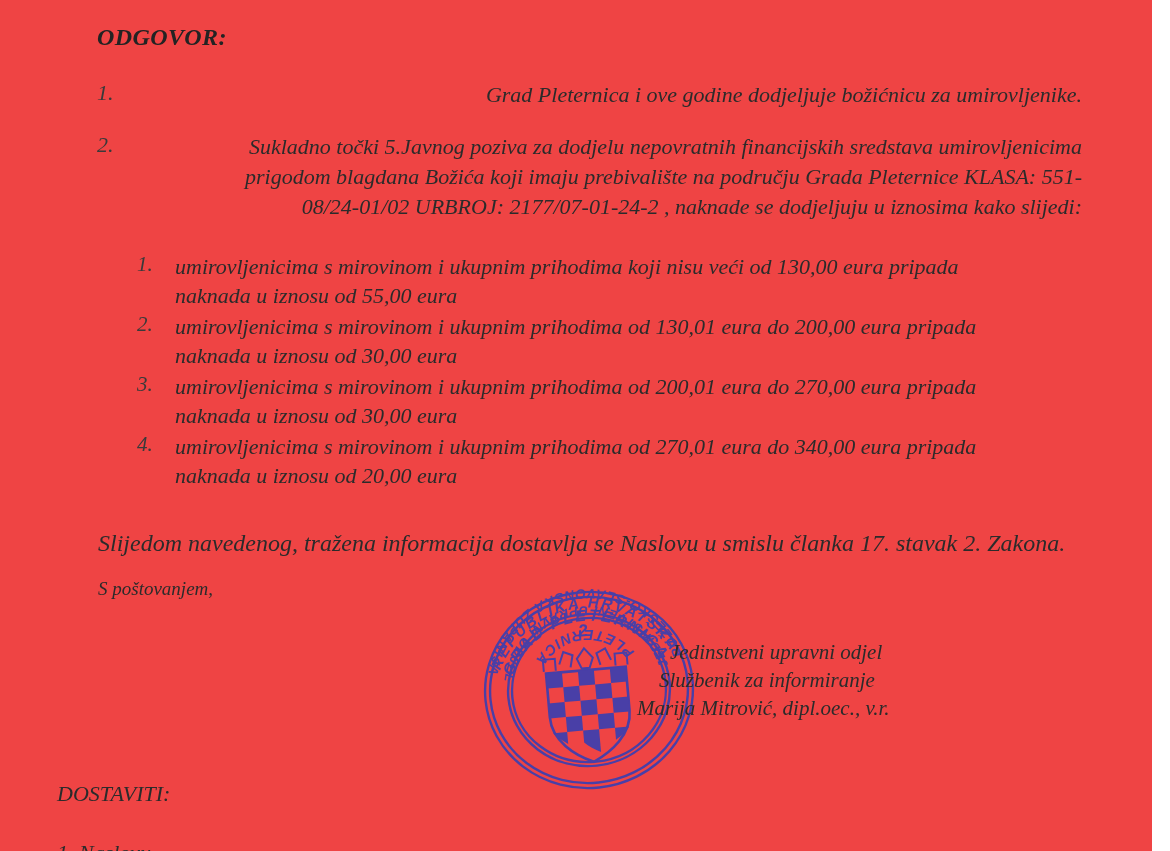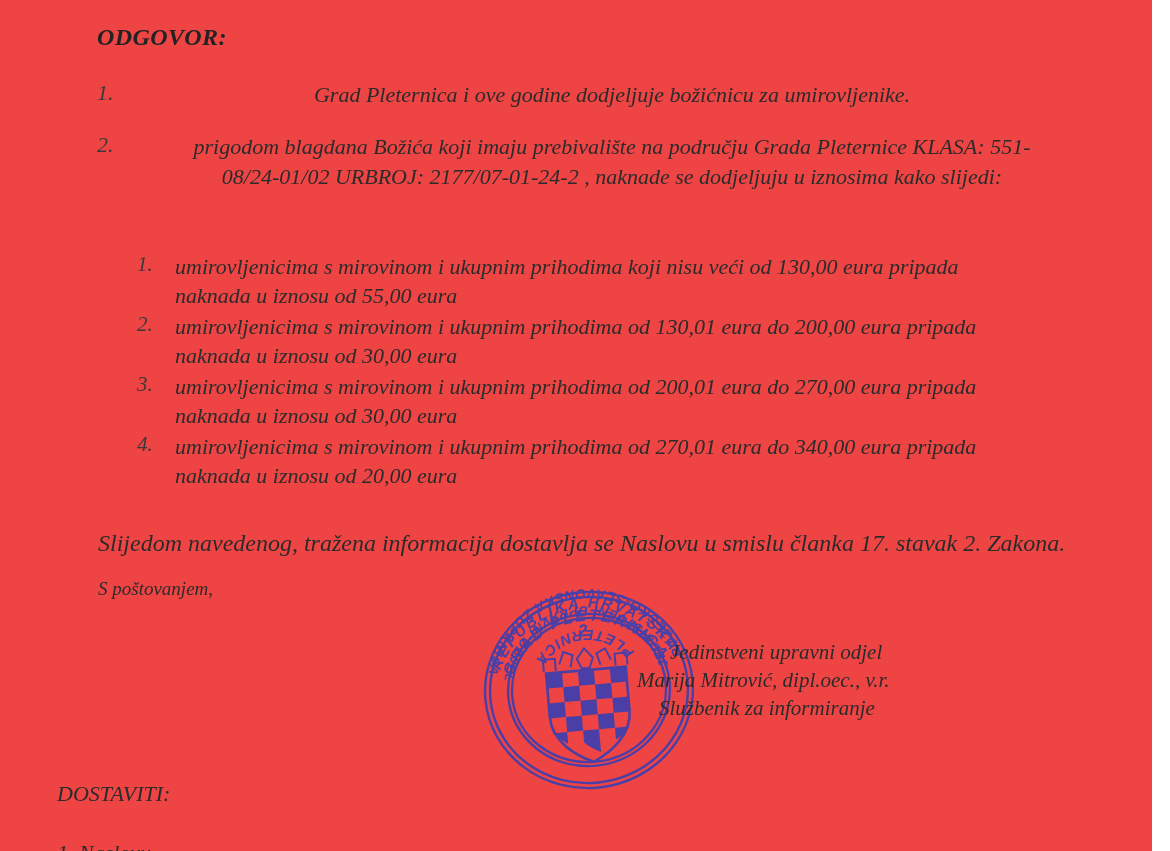--- a/index.html
+++ b/index.html
@@ -51,21 +51,21 @@
     top: 0;
     width: 32px;
     text-align: left;
     font-size: 22px;
     color: #3a3a3a;
   }
   .top-item .body {
     font-size: 22px;
     line-height: 30px;
     color: #2b2b2b;
-    text-align: center;
+    text-align: right;
   }
   .top-item .body .ln {
     display: block;
     white-space: nowrap;
   }
 
   
   .sublist {
     position: absolute;
     left: 137px;
@@ -161,20 +161,21 @@
     <div class="top-item">
       <span class="marker">1.</span>
       <span class="body">
         <span class="ln">Grad Pleternica i ove godine dodjeljuje božićnicu za umirovljenike.</span>
       </span>
     </div>
 
     <div class="top-item">
       <span class="marker">2.</span>
       <span class="body">
+        <span class="ln">Sukladno točki 5.Javnog poziva za dodjelu nepovratnih financijskih  sredstava umirovljenicima</span>
         <span class="ln">prigodom blagdana Božića koji imaju prebivalište na području Grada Pleternice KLASA: 551-</span>
         <span class="ln">08/24-01/02 URBROJ: 2177/07-01-24-2 , naknade se dodjeljuju u iznosima kako slijedi:</span>
       </span>
     </div>
 
   </div>
 
   <div class="sublist">
 
     <div class="sub-item">
@@ -277,22 +278,22 @@
           <path d="M -38,24 L -24,24 L -24,36 C -29,32 -35,29 -38,24 Z"></path>
           <path d="M -8,24 L 8,24 L 8,47 C 2,44 -4,40 -8,36 Z"></path>
           <path d="M 24,24 L 38,24 L 38,24 C 35,29 29,33 24,36 Z"></path>
         </g>
       </g>
     </svg>
   </div>
 
   <div class="signature">
     <span class="sline l1">Jedinstveni upravni odjel</span>
+    <span class="sline l2">Službenik za informiranje</span>
     <span class="sline l3">Marija Mitrović, dipl.oec.,  v.r.</span>
-    <span class="sline l2">Službenik za informiranje</span>
   </div>
 
   <div class="dostaviti">
     <span class="dline">DOSTAVITI:</span>
     <span class="dline">1. Naslovu,</span>
     <span class="dline">2. Pismohrana – ovdje.</span>
   </div>
 
 </div>
 

